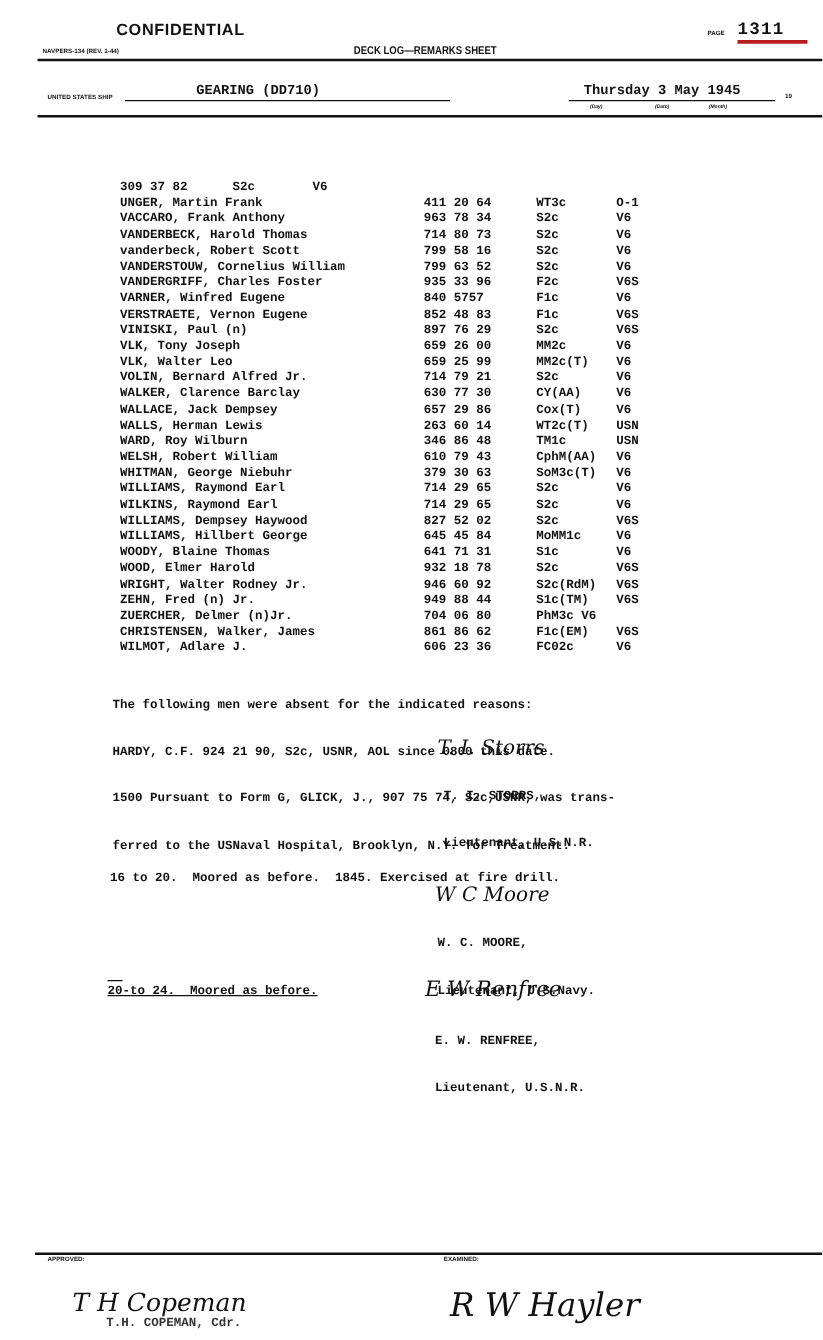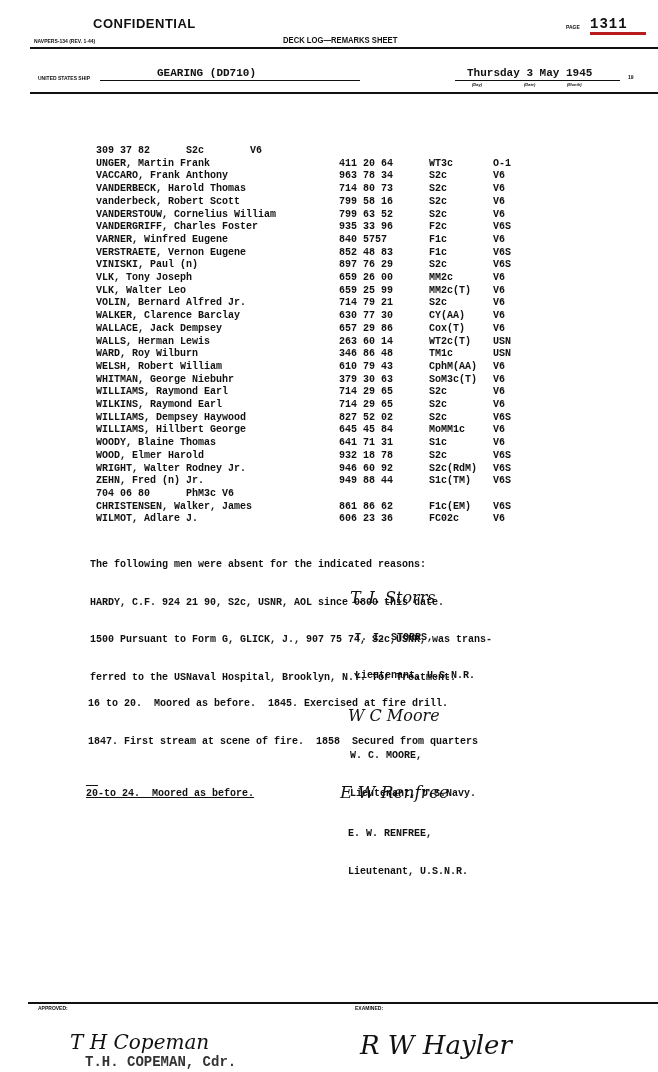--- a/index.html
+++ b/index.html
@@ -71,54 +71,53 @@
   <div class="row"><span class="c-name">WELSH, Robert William</span><span class="c-num">610 79 43</span><span class="c-rate">CphM(AA)</span><span class="c-cls">V6</span></div>
   <div class="row"><span class="c-name">WHITMAN, George Niebuhr</span><span class="c-num">379 30 63</span><span class="c-rate">SoM3c(T)</span><span class="c-cls">V6</span></div>
   <div class="row"><span class="c-name">WILLIAMS, Raymond Earl</span><span class="c-num">714 29 65</span><span class="c-rate">S2c</span><span class="c-cls">V6</span></div>
   <div class="row"><span class="c-name">WILKINS, Raymond Earl</span><span class="c-num">714 29 65</span><span class="c-rate">S2c</span><span class="c-cls">V6</span></div>
   <div class="row"><span class="c-name">WILLIAMS, Dempsey Haywood</span><span class="c-num">827 52 02</span><span class="c-rate">S2c</span><span class="c-cls">V6S</span></div>
   <div class="row"><span class="c-name">WILLIAMS, Hillbert George</span><span class="c-num">645 45 84</span><span class="c-rate">MoMM1c</span><span class="c-cls">V6</span></div>
   <div class="row"><span class="c-name">WOODY, Blaine Thomas</span><span class="c-num">641 71 31</span><span class="c-rate">S1c</span><span class="c-cls">V6</span></div>
   <div class="row"><span class="c-name">WOOD, Elmer Harold</span><span class="c-num">932 18 78</span><span class="c-rate">S2c</span><span class="c-cls">V6S</span></div>
   <div class="row"><span class="c-name">WRIGHT, Walter Rodney Jr.</span><span class="c-num">946 60 92</span><span class="c-rate">S2c(RdM)</span><span class="c-cls">V6S</span></div>
   <div class="row"><span class="c-name">ZEHN, Fred (n) Jr.</span><span class="c-num">949 88 44</span><span class="c-rate">S1c(TM)</span><span class="c-cls">V6S</span></div>
-  <div class="row"><span class="c-num">704 06 80</span><span class="c-rate">PhM3c V6</span><span class="c-cls"></span></div>
+  <div class="row"><span class="c-name">ZUERCHER, Delmer (n)Jr.</span><span class="c-num">704 06 80</span><span class="c-rate">PhM3c V6</span><span class="c-cls"></span></div>
   <div class="row"><span class="c-name">CHRISTENSEN, Walker, James</span><span class="c-num">861 86 62</span><span class="c-rate">F1c(EM)</span><span class="c-cls">V6S</span></div>
   <div class="row"><span class="c-name">WILMOT, Adlare J.</span><span class="c-num">606 23 36</span><span class="c-rate">FC02c</span><span class="c-cls">V6</span></div>
 </div>
 
 <div class="abs mono para" style="left:90px; top:534px;">
   <div>The following men were absent for the indicated reasons:</div>
   <div>HARDY, C.F. 924 21 90, S2c, USNR, AOL since 0800 this date.</div>
   <div>1500 Pursuant to Form G, GLICK, J., 907 75 74, S2c,USNR, was trans-</div>
   <div>ferred to the USNaval Hospital, Brooklyn, N.Y. for Treatment.</div>
 </div>
 <div class="abs sig" style="left:350px; top:588px;">T. I. Storrs</div>
 <div class="abs mono para" style="left:355px; top:607px;">
   <div>T. I. STORRS,</div>
   <div>Lieutenant, U.S.N.R.</div>
 </div>
 
 <div class="abs mono para" style="left:88px; top:673px;">
   <div>16 to 20.  Moored as before.  1845. Exercised at fire drill.</div>
-  <div>1847. First stream at scene of fire.  1858  Secured from quarters</div>
 </div>
 <div class="abs sig" style="left:348px; top:706px;">W C Moore</div>
 <div class="abs mono para" style="left:350px; top:725px;">
   <div>W. C. MOORE,</div>
   <div>Lieutenant, U.S.Navy.</div>
 </div>
 
 <div class="abs mono para" style="left:86px; top:763px;text-decoration:underline;">
   <div>20-to 24.  Moored as before.</div>
 </div>
 <div class="abs sig" style="left:340px; top:782px; font-size:17px;">E W Renfree</div>
 <div class="abs mono para" style="left:348px; top:803px;">
   <div>E. W. RENFREE,</div>
   <div>Lieutenant, U.S.N.R.</div>
 </div>
 
 <div class="hline" style="left:28px; top:1002px; width:630px;"></div>
 <div class="abs sans approved">APPROVED:</div>
 <div class="abs sans examined">EXAMINED:</div>
-<div class="abs sig" style="left:70px; top:1030px; font-size:20px;">T H Copeman</div>
-<div class="abs mono" style="left:85px; top:1054px; font-size:14px; color:#333;">T.H. COPEMAN, Cdr.</div>
+<div class="abs sig" style="left:58px; top:1030px; font-size:20px;">T H Copeman</div>
+<div class="abs mono" style="left:85px; top:1054px; font-size:10px; color:#333;">T.H. COPEMAN, Cdr.</div>
 <div class="abs sig" style="left:360px; top:1030px; font-size:26px;">R W Hayler</div>
 
 </body></html>

